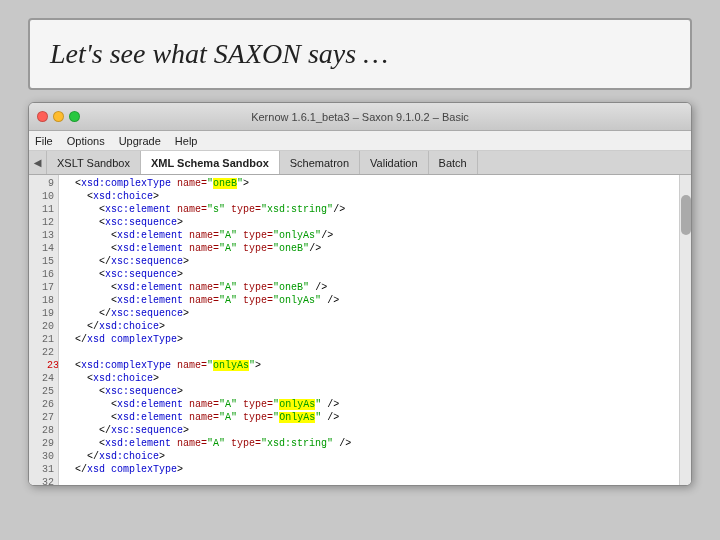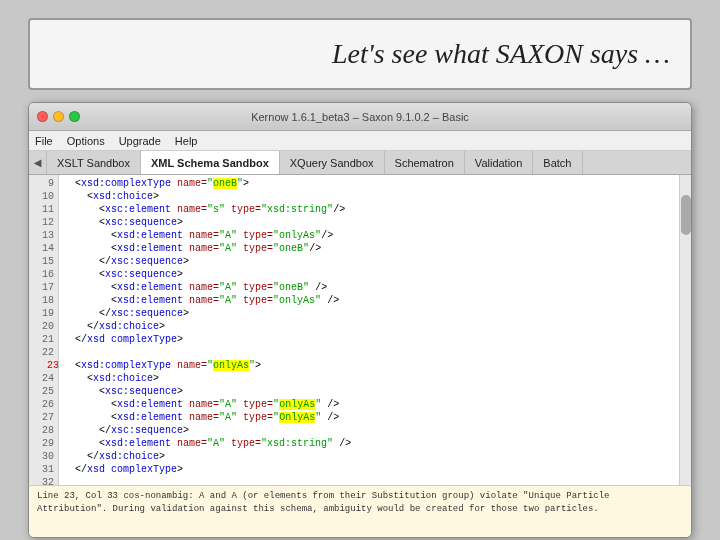--- a/index.html
+++ b/index.html
@@ -10,21 +10,21 @@
       font-family: Arial, sans-serif;
       overflow: hidden;
     }
 
     
     .title-area {
       background: #f5f5f5;
       border: 2px solid #999;
       margin: 18px 28px 12px 28px;
       padding: 18px 20px;
-      text-align: right;
+      text-align: left;
       border-radius: 4px;
     }
     .title-text {
       font-size: 28px;
       color: #222;
       font-style: italic;
       font-family: Georgia, serif;
     }
 
     
@@ -221,21 +221,20 @@
     <span class="menu-item">File</span>
     <span class="menu-item">Options</span>
     <span class="menu-item">Upgrade</span>
     <span class="menu-item">Help</span>
   </div>
 
   <div class="tab-bar">
     <div class="tab-arrow">◀</div>
     <div class="tab">XSLT Sandbox</div>
     <div class="tab active">XML Schema Sandbox</div>
-    <div class="tab">XQuery Sandbox</div>
     <div class="tab">Schematron</div>
     <div class="tab">Validation</div>
     <div class="tab">Batch</div>
   </div>
 
   <div class="content-area">
 
     <div class="line-numbers">
       <div class="line-num">9</div>
       <div class="line-num">10</div>
@@ -291,17 +290,14 @@
       <div class="code-line">&nbsp;</div>
 
     </div>
 
     <div class="scrollbar">
       <div class="scroll-thumb"></div>
     </div>
 
   </div>
 
-  <div class="error-area">
-    <span>Line 23, Col 33 cos-nonambig: A and A (or elements from their Substitution group) violate "Unique Particle Attribution". During validation against this schema, ambiguity would be created for those two particles.</span>
-  </div>
 
 </div>
 
 </body></html>

